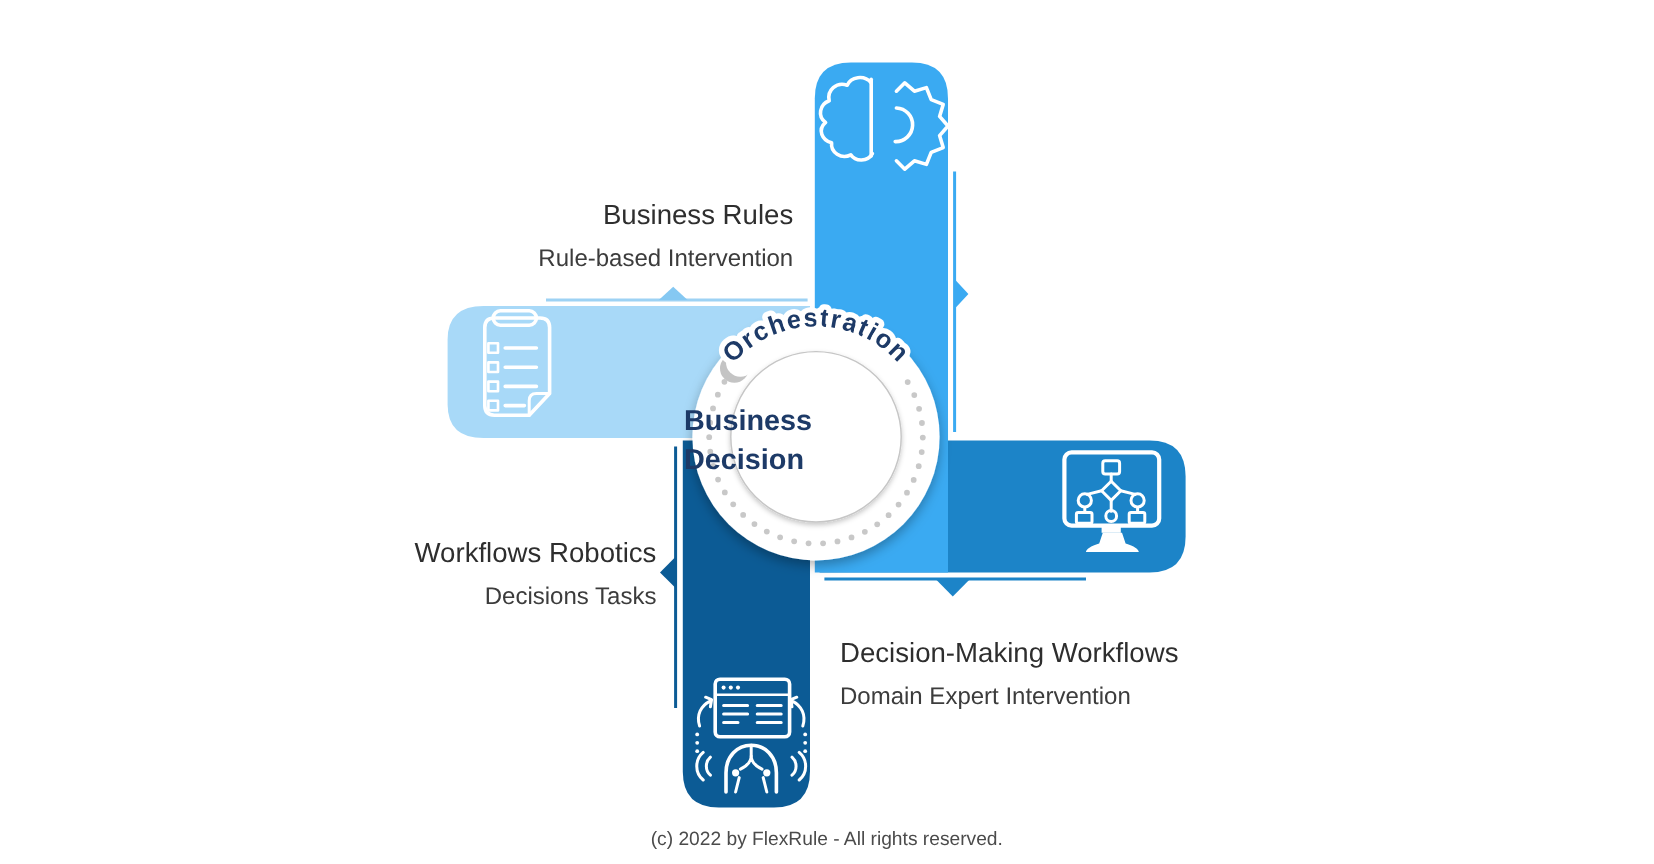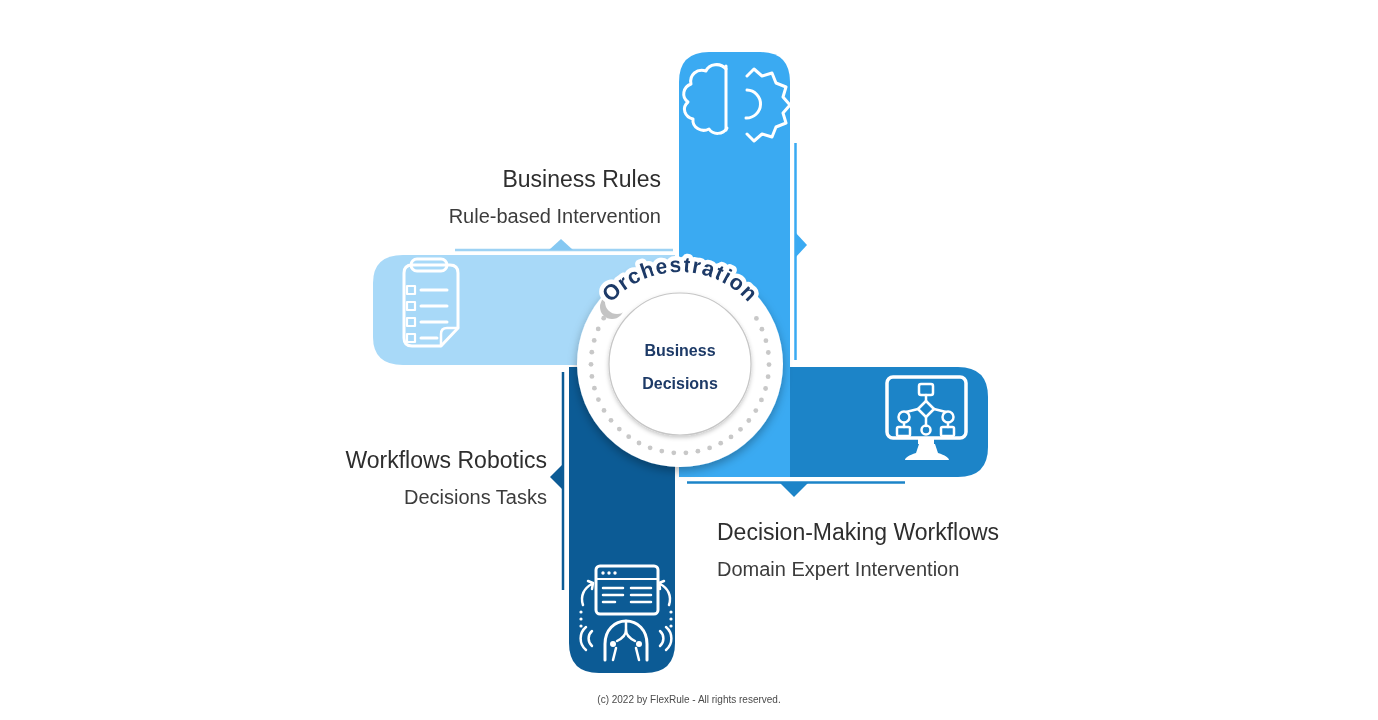--- a/index.html
+++ b/index.html
@@ -3,24 +3,24 @@
 <meta charset="utf-8">
 <style>
   html,body{margin:0;padding:0;background:#fff;}
   .stage{position:relative;width:1378px;height:720px;background:#fff;overflow:hidden;
          font-family:"Liberation Sans","DejaVu Sans",sans-serif;}
   .stage svg{position:absolute;left:0;top:0;}
   .label{position:absolute;white-space:nowrap;}
   .label .title{font-size:23px;line-height:32px;font-weight:400;color:#2e2e2e;}
   .label .subtitle{font-size:20px;line-height:26px;font-weight:400;color:#3c3c3c;margin-top:8px;}
   .label.right{text-align:right;}
-  .center-text{position:absolute;left:570px;top:334px;width:220px;text-align:center;
-               font-weight:700;font-size:16px;line-height:33px;color:#1d3a67;}
+  .center-text{position:absolute;left:570px;top:334px;width:220px;
+               font-weight:700;font-size:24px;line-height:33px;color:#1d3a67;}
   .footer{position:absolute;left:0;top:689px;width:100%;text-align:center;
-          font-size:10px;line-height:22px;color:#4b4b4b;}
+          font-size:16px;line-height:22px;color:#4b4b4b;}
   .orch-text{font-weight:700;font-size:21.5px;letter-spacing:1.2px;fill:#1d3a67;
              stroke:#ffffff;stroke-width:9px;paint-order:stroke;stroke-linejoin:round;}
 </style>
 </head>
 <body>
 
 <div class="stage">
 
   <svg width="1378" height="720" viewBox="0 0 1378 720">
     <defs>
@@ -164,33 +164,33 @@
       <circle cx="680" cy="364" r="71" fill="#ffffff" stroke="#c6c6c6" stroke-width="1.2" filter="url(#shadowSmall)"></circle>
       <path id="orch-arc" d="M599.5,319.4 A92,92 0 0 1 760.5,319.4" fill="none" stroke="none"></path>
       <text class="orch-text">
         <textPath href="#orch-arc" startOffset="50%" text-anchor="middle">Orchestration</textPath>
       </text>
     </g>
   </svg>
 
   <div class="center-text">
     <div>Business</div>
-    <div>Decisions</div>
+    <div>Decision</div>
   </div>
 
   <div class="label right" style="right:717px;top:163px;">
     <div class="title">Business Rules</div>
     <div class="subtitle">Rule-based Intervention</div>
   </div>
 
 
   <div class="label right" style="right:831px;top:444px;">
     <div class="title">Workflows Robotics</div>
     <div class="subtitle">Decisions Tasks</div>
   </div>
 
-  <div class="label" style="left:700px;top:516px;margin-left:17px;">
+  <div class="label" style="left:700px;top:528px;">
     <div class="title">Decision-Making Workflows</div>
     <div class="subtitle">Domain Expert Intervention</div>
   </div>
 
   <div class="footer">(c) 2022 by FlexRule - All rights reserved.</div>
 </div>
 
 </body></html>

